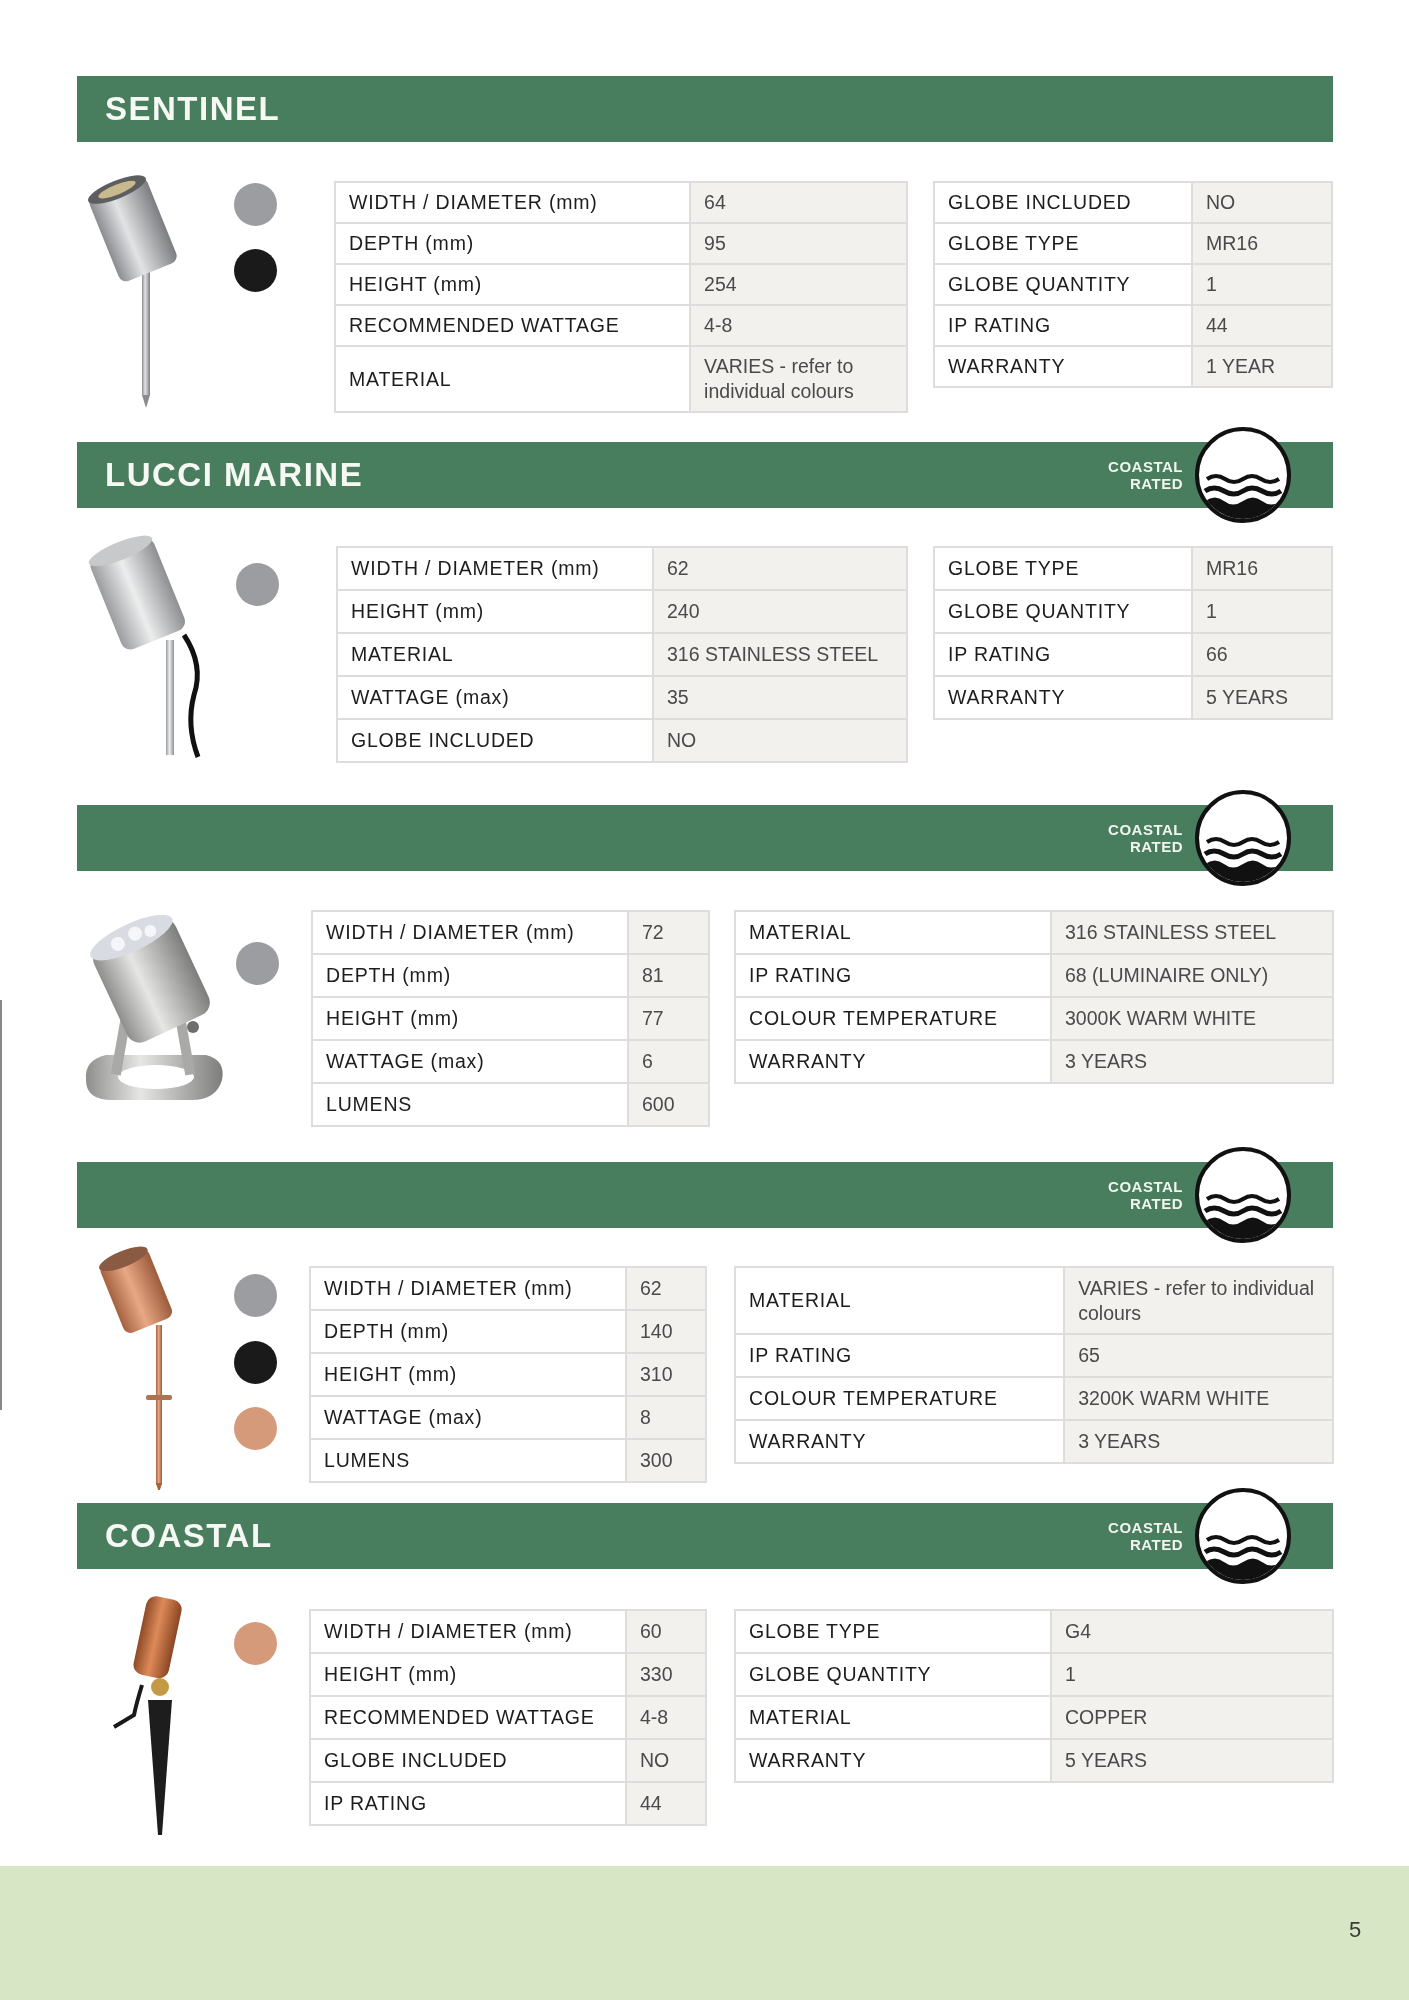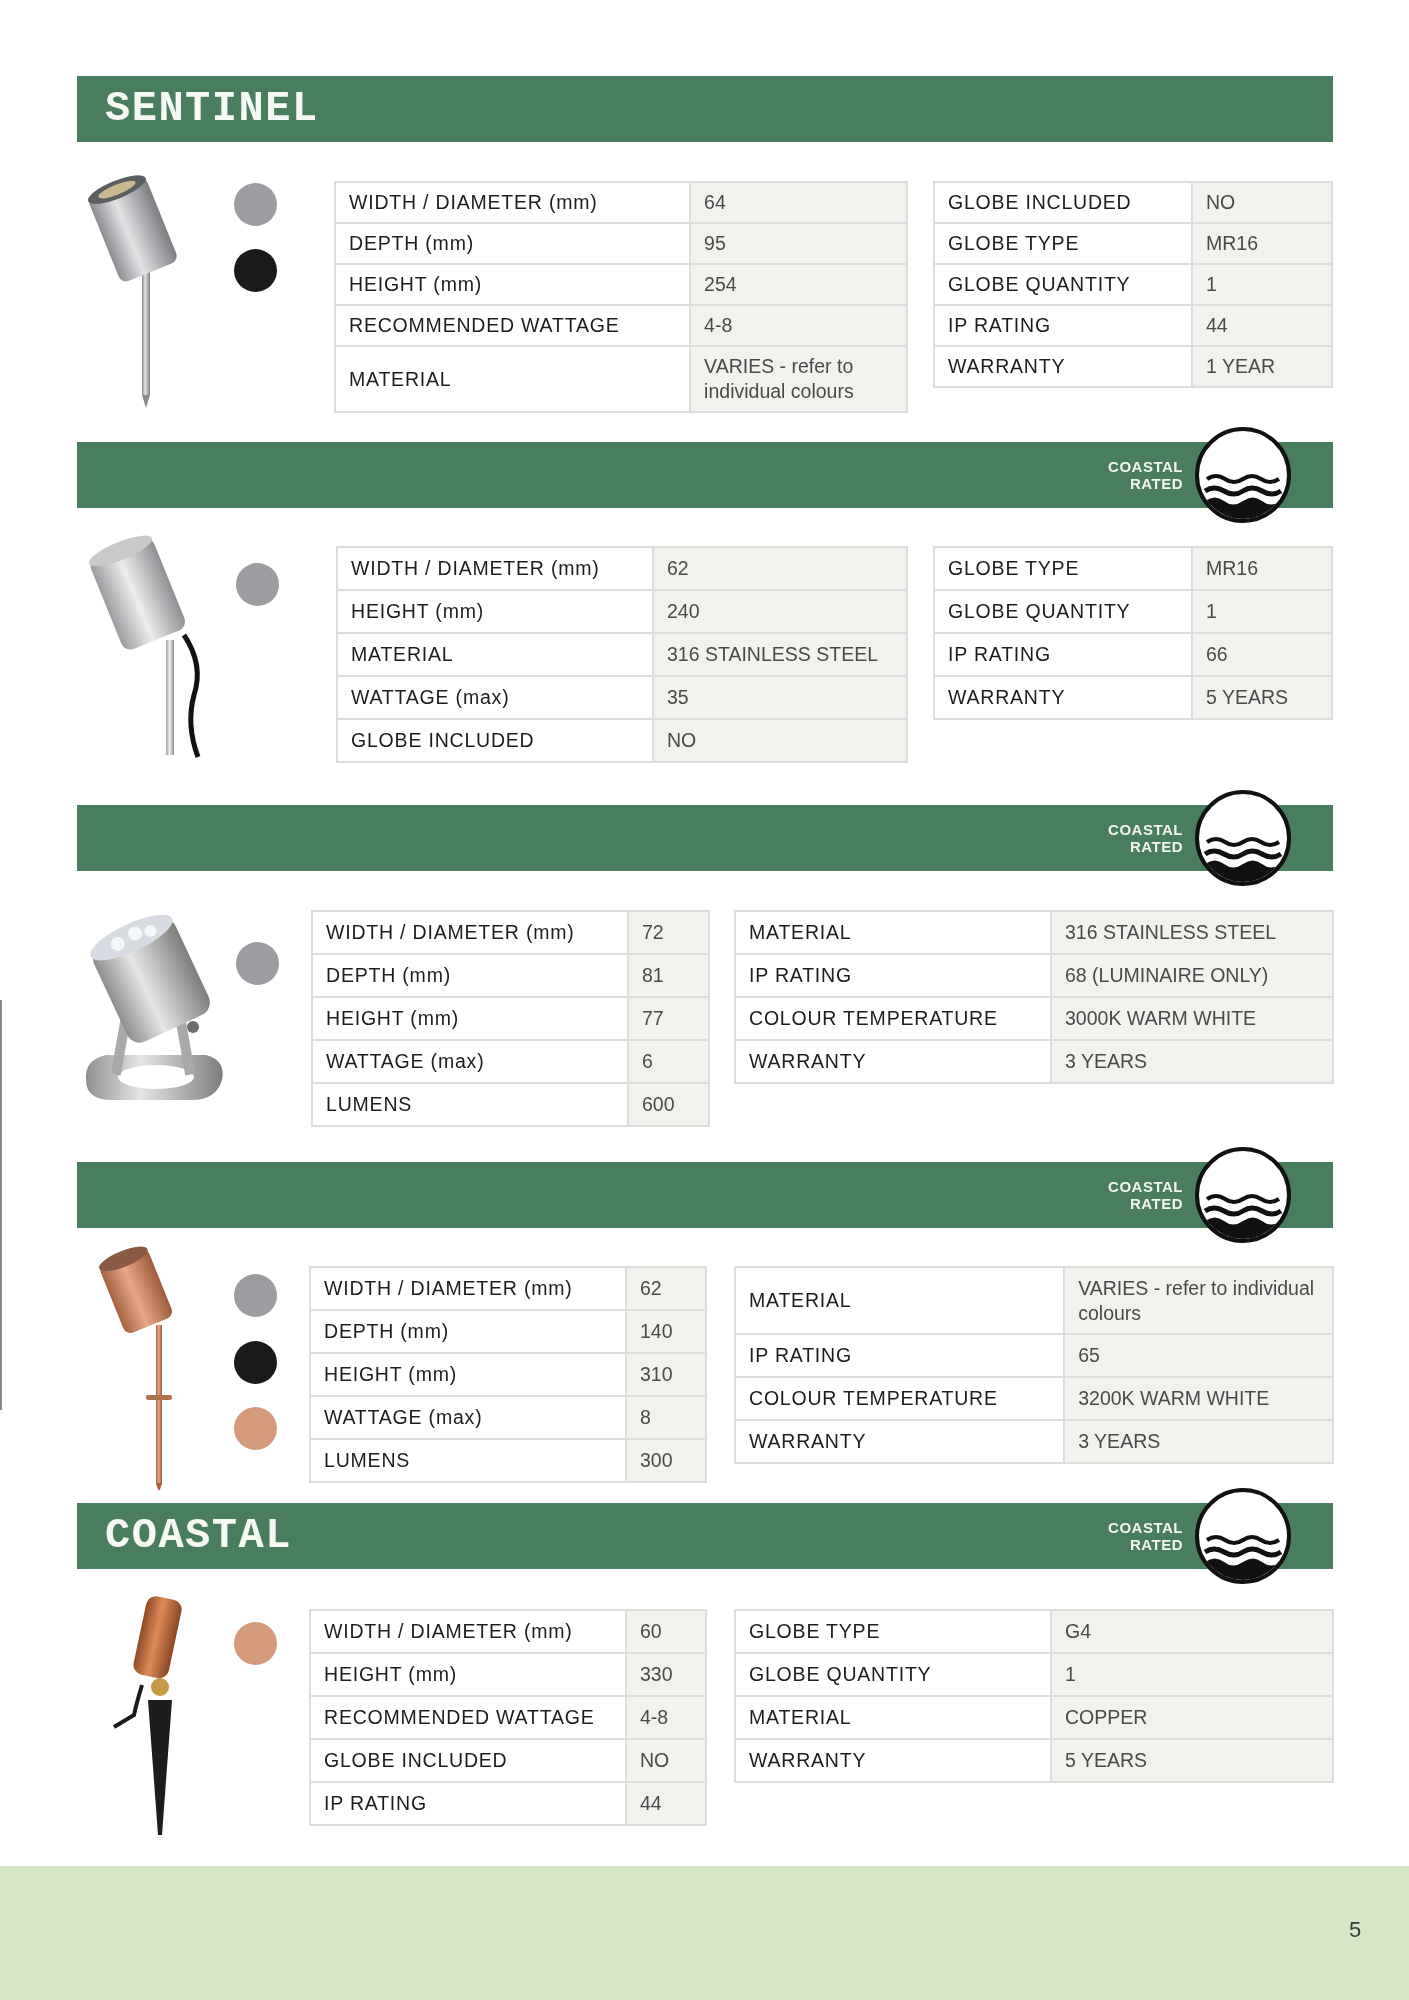--- a/index.html
+++ b/index.html
@@ -1,21 +1,21 @@
 <!DOCTYPE html>
 <html><head>
 <meta charset="utf-8">
 <style>
   html, body { margin:0; padding:0; }
   body { width:1409px; height:2000px; position:relative; background:#ffffff; overflow:hidden;
          font-family:"Liberation Sans", sans-serif; }
   .binding { position:absolute; left:0; top:1000px; width:2px; height:410px; background:#555; opacity:.7; }
   .section-header { position:absolute; left:77px; width:1256px; height:66px; background:#487d5e; }
   .section-title { position:absolute; left:28px; top:0; line-height:66px; color:#f6f8f4;
-                   font-weight:bold; font-size:42px; letter-spacing:1.5px;font-family:Liberation Mono, monospace; }
+                   font-weight:bold; font-size:33px; letter-spacing:1.5px; }
   .coastal-label { position:absolute; right:150px; top:16px; color:#f1f4ef; font-weight:bold;
                    font-size:15px; line-height:17px; text-align:right; letter-spacing:.5px; }
   .coastal-badge { position:absolute; width:96px; height:96px; border-radius:50%; background:#fff;
                    border:4px solid #111; box-sizing:border-box; overflow:hidden; }
   .coastal-badge svg { position:absolute; left:0; top:0; }
   .product-img { position:absolute; }
   .swatch { position:absolute; width:43px; height:43px; border-radius:50%; }
   table.spec { position:absolute; border-collapse:collapse; background:#fff;
                border:2px solid #404040; }
   table.spec td { border:2px solid #dedddb; padding:0 13px; font-size:19.5px; vertical-align:middle; }
@@ -93,20 +93,21 @@
         <td class="v">44</td>
       </tr>
   <tr style="height:41px">
         <td class="k">WARRANTY</td>
         <td class="v">1 YEAR</td>
       </tr>
 </tbody>
   </table>
 
 <div class="section-header" style="top: 442px; background: rgb(72, 125, 94);">
+  <div class="section-title">LUCCI MARINE</div>
   <div class="coastal-label">
       <div>COASTAL</div>
       <div>RATED</div>
     </div>
 </div>
 <div class="coastal-badge" style="left:1195px;top:427px;">
   <svg width="88" height="88" viewBox="0 0 88 88">
       <path d="M8 48 q9 -6 18 0 t18 0 t18 0 t18 0" stroke="#111" stroke-width="4" fill="none"></path>
       <path d="M6 60 q9 -6 19 0 t19 0 t19 0 t19 0" stroke="#111" stroke-width="5" fill="none"></path>
       <path d="M6 70 q10 -7 19 0 t19 0 t19 0 t19 0 L82 88 L6 88 Z" fill="#111"></path>

